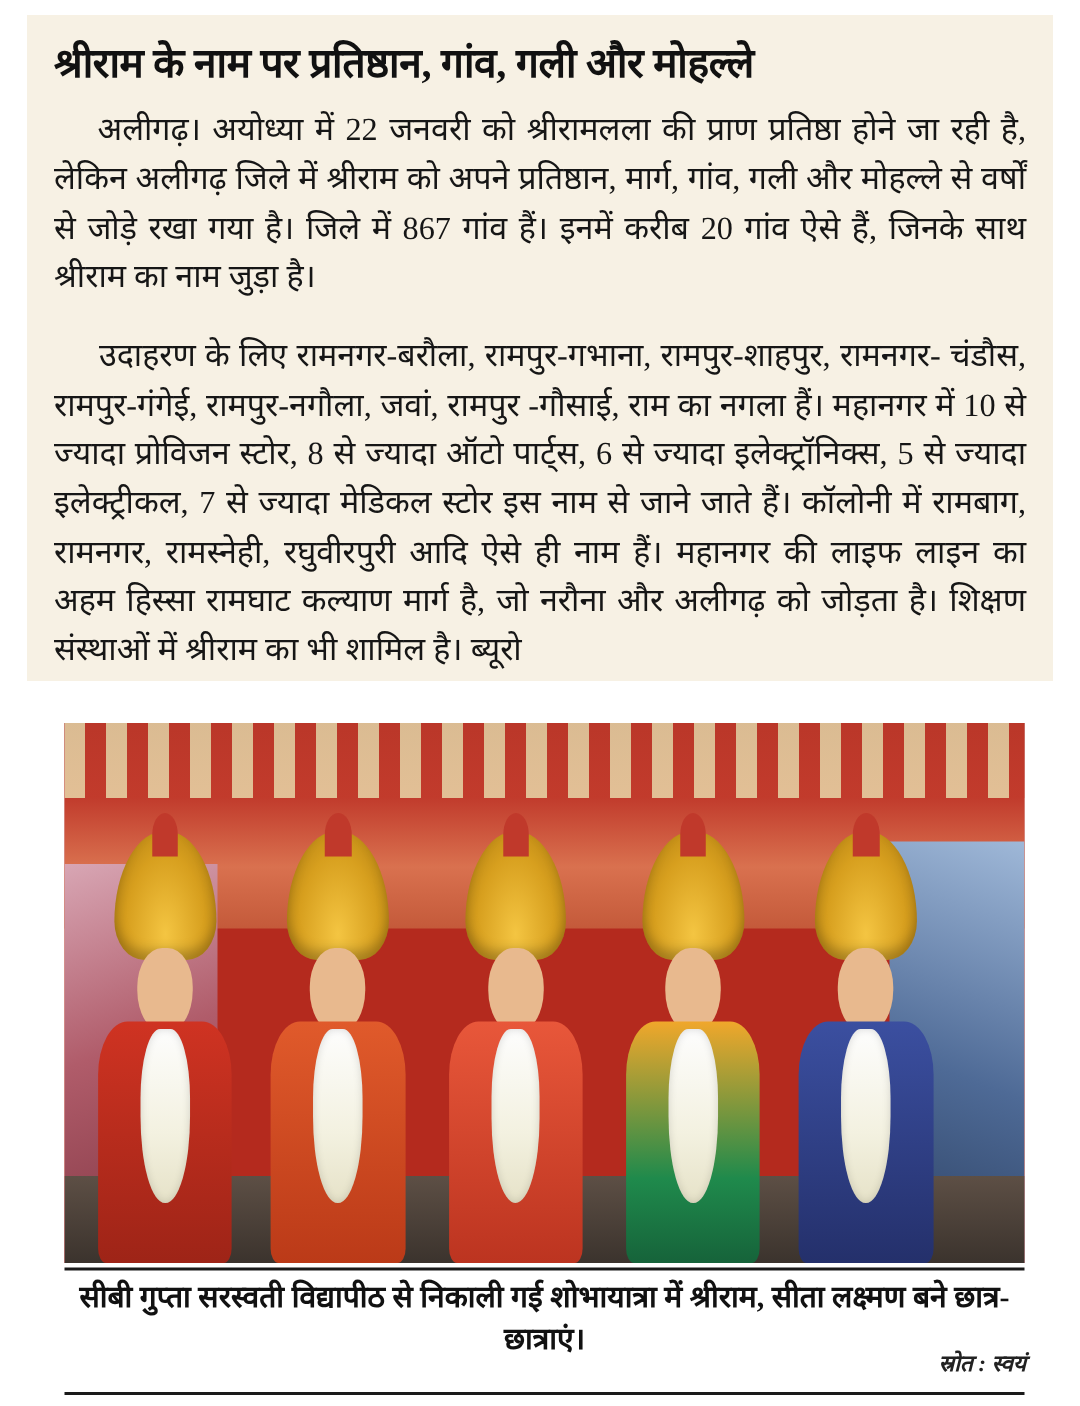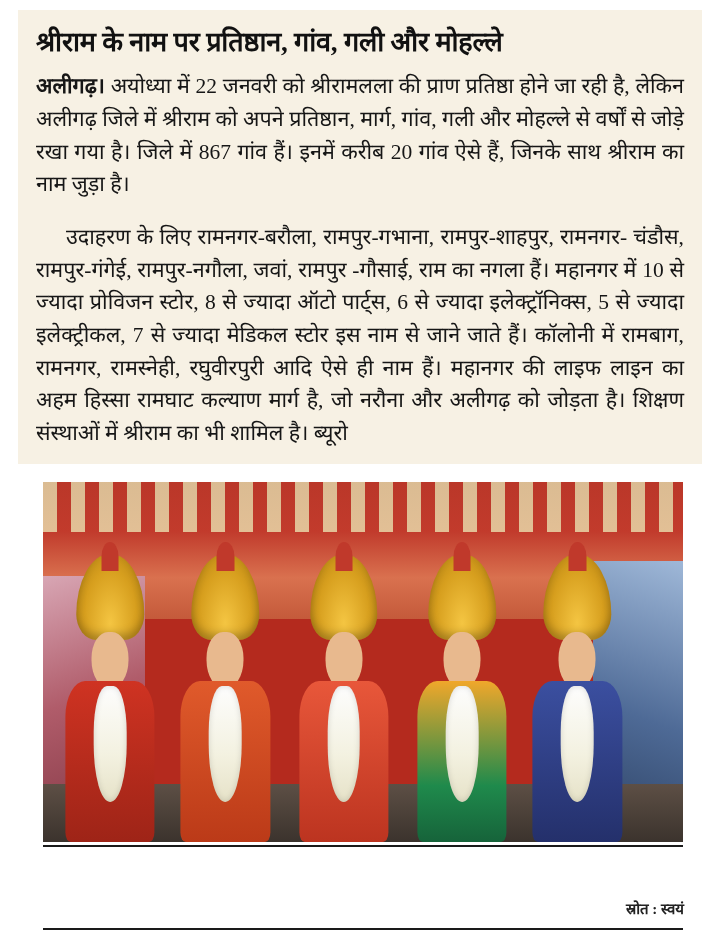--- a/index.html
+++ b/index.html
@@ -19,21 +19,21 @@
     height: 937px;
     background: #ffffff;
     box-sizing: border-box;
   }
   .article {
     position: absolute;
     left: 18px;
     top: 10px;
     width: 684px;
     background: #f7f1e4;
-    padding: 16px 18px 14px 18px;
+    padding: 16px 18px 4px 18px;
     box-sizing: border-box;
   }
   .headline {
     font-family: "Liberation Serif", "DejaVu Serif", serif;
     font-weight: bold;
     font-size: 27px;
     line-height: 1.2;
     color: #111111;
     letter-spacing: -0.2px;
     margin: 0 0 12px 0;
@@ -41,21 +41,22 @@
   }
   .body-text {
     font-size: 21.5px;
     line-height: 1.52;
     color: #161616;
     text-align: justify;
     text-justify: inter-word;
     margin: 0;
   }
   .body-text .dateline {
-    font-weight: bold;
+    font-weight: normal;
+    margin-left: 29px;
   }
   .para2 {
     margin-top: 20px;
     text-indent: 30px;
   }
   .photo-wrap {
     position: absolute;
     left: 43px;
     top: 482px;
     width: 640px;
@@ -185,20 +186,21 @@
     color: #111111;
     text-align: center;
   }
   .credit {
     position: absolute;
     right: 36px;
     top: 898px;
     font-size: 15px;
     font-weight: bold;
     color: #222222;
+    font-style: italic;
   }
   .bottom-rule {
     position: absolute;
     left: 43px;
     top: 928px;
     width: 640px;
     height: 2px;
     background: #1a1a1a;
   }
 </style>
@@ -252,16 +254,17 @@
       <div class="figure f5">
         <div class="crown"></div>
         <div class="face"></div>
         <div class="body"></div>
         <div class="garland"></div>
       </div>
     </div>
   </div>
 
   <div class="caption-rule"></div>
+  <div class="caption">सीबी गुप्ता सरस्वती विद्यापीठ से निकाली गई शोभायात्रा में श्रीराम, सीता लक्ष्मण बने छात्र-छात्राएं।</div>
   <div class="credit">स्रोत : स्वयं</div>
   <div class="bottom-rule"></div>
 
 </div>
 
 </body></html>

